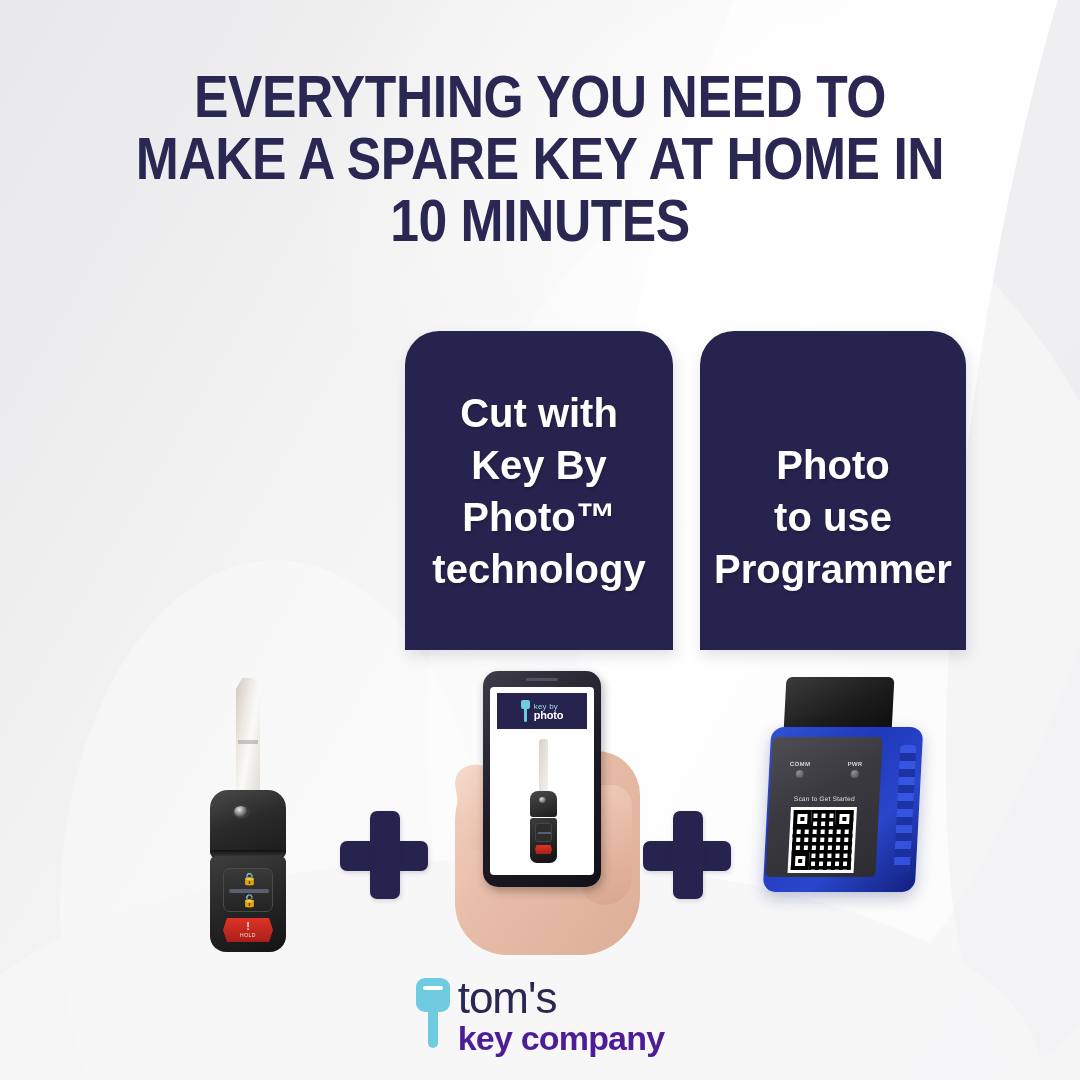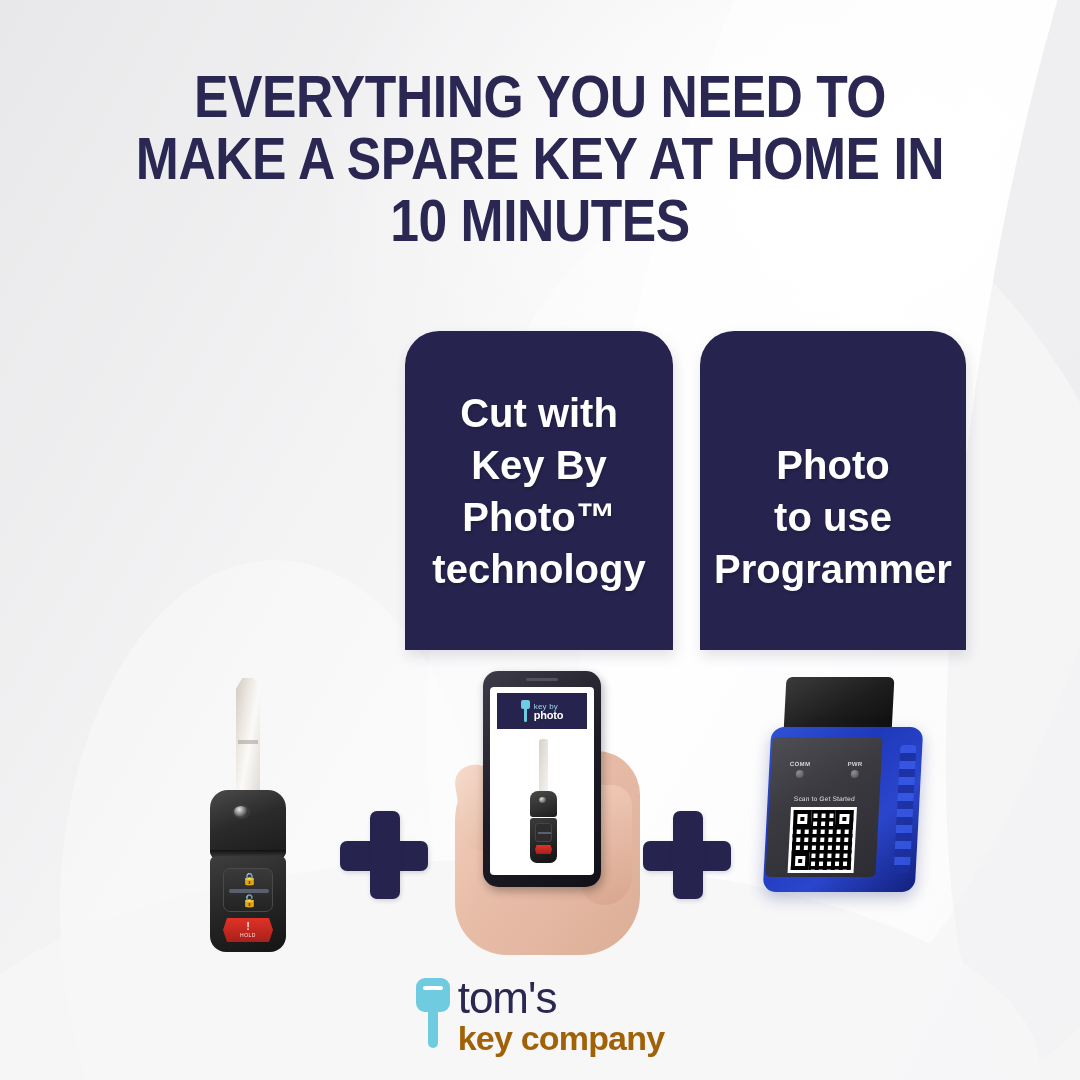--- a/index.html
+++ b/index.html
@@ -328,21 +328,21 @@
   .logo-key .lk-stem {
     position:absolute; top:31px; left:12px; width:10px; height:39px;
     background:#6fcbe0; border-radius:0 0 5px 5px;
   }
   .logo-words { line-height:1; }
   .logo-words .w1 {
     color:#2a2852; font-size:44px; line-height:40px; letter-spacing:-1px;
     font-weight:normal;
   }
   .logo-words .w2 {
-    color:#a16207; font-size:34px; line-height:36px; letter-spacing:-0.8px;
+    color:#4c1d95; font-size:34px; line-height:36px; letter-spacing:-0.8px;
     font-weight:bold; margin-top:2px;
   }
 </style>
 </head>
 <body>
 
 <div id="bg">
   <div class="bg-base"></div>
   <div class="swoosh sw1"></div>
   <div class="swoosh sw2"></div>

